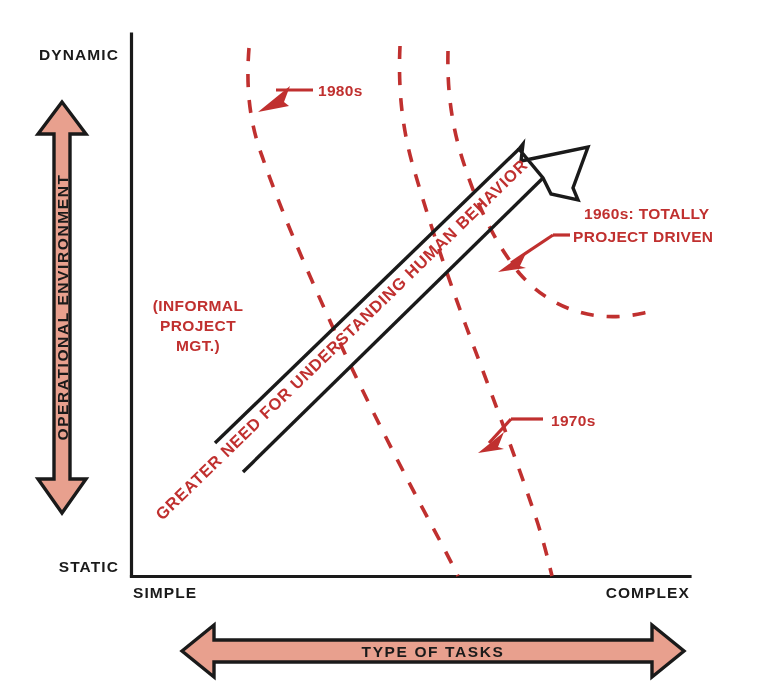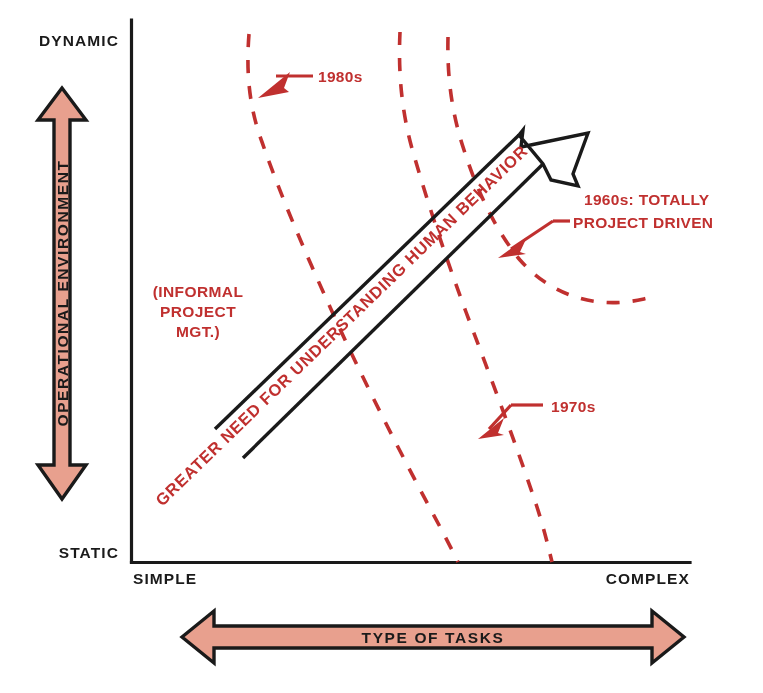--- a/index.html
+++ b/index.html
@@ -11,21 +11,21 @@
   body {
     width: 763px;
     height: 693px;
     position: relative;
     overflow: hidden;
     font-family: "Liberation Sans", sans-serif;
   }
   #figure {
     position: absolute;
     left: 0;
-    top: 2px;
+    top: 16px;
     width: 763px;
     height: 597px;
   }
   svg {
     display: block;
   }
   .axis-line {
     stroke: #1a1a1a;
     stroke-width: 3.2;
     fill: none;

